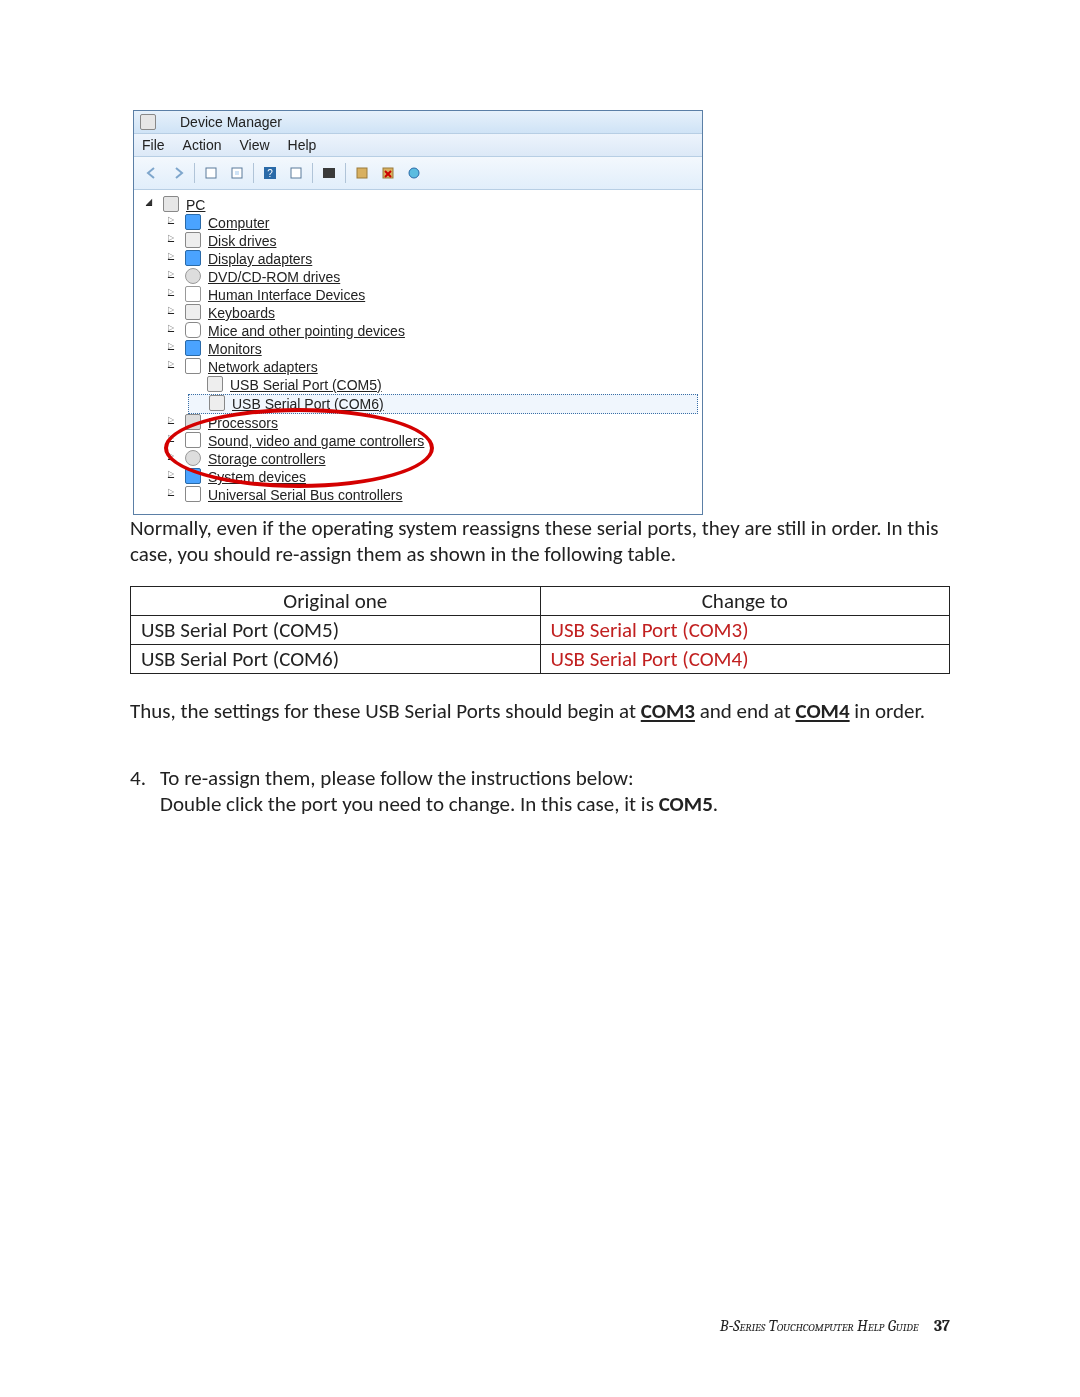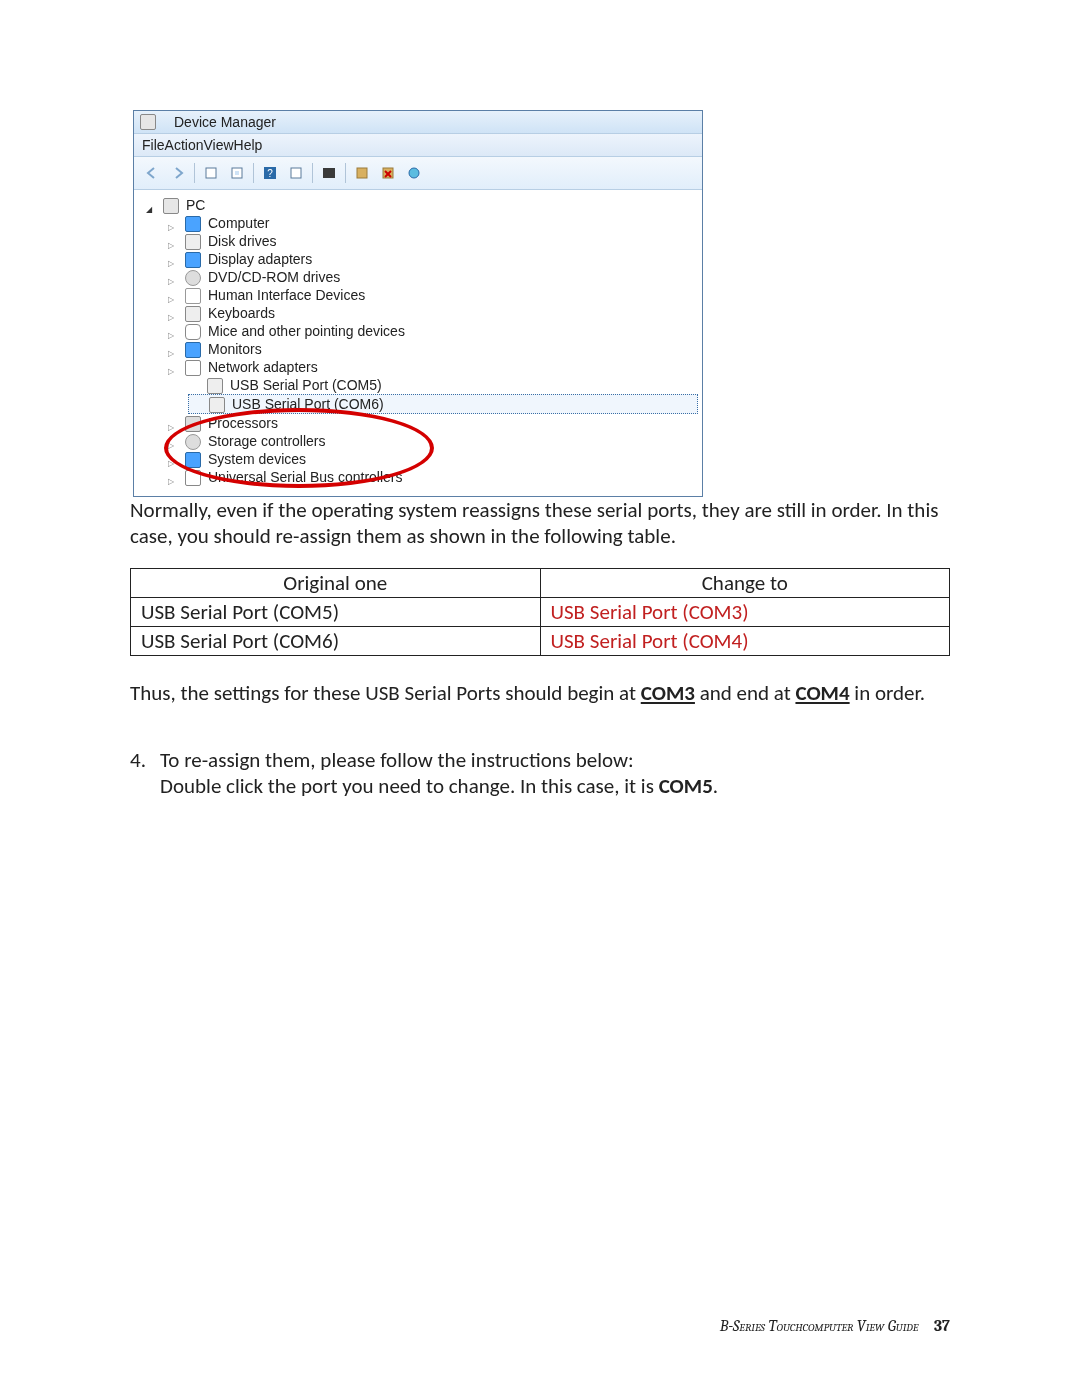--- a/index.html
+++ b/index.html
@@ -23,28 +23,29 @@
     border: 1px solid #5b7fa6;
     font-family: "Segoe UI", Tahoma, sans-serif;
     font-size: 14px;
     color: #222;
   }
   .dm-titlebar {
     background: linear-gradient(to bottom, #e7f1fb 0%, #cfe3f6 100%);
     padding: 3px 6px;
     display: flex;
     align-items: center;
-    gap: 18px;
+    gap: 24px;
     border-bottom: 1px solid #b7cee4;
   }
   .dm-titlebar .title { font-size: 14px; }
   .dm-menubar {
     background: linear-gradient(to bottom, #edf4fc 0%, #dce9f7 100%);
     padding: 3px 8px;
     display: flex;
+    gap: 18px;
     border-bottom: 1px solid #b7cee4;
     font-size: 14px;
   }
   .dm-toolbar {
     background: linear-gradient(to bottom, #f3f8fd 0%, #e1eefb 100%);
     padding: 4px 6px;
     display: flex;
     align-items: center;
     gap: 2px;
     border-bottom: 1px solid #b7cee4;
@@ -69,25 +70,26 @@
   .tree-root {
     list-style: none;
     margin: 0; padding: 0 0 0 6px;
   }
   .tree-root ul {
     list-style: none;
     margin: 0; padding: 0 0 0 22px;
   }
   .tree-item {
     display: flex;
-    align-items: flex-end;
+    align-items: flex-start;
     gap: 7px;
     line-height: 18px;
     padding: 0;
     white-space: nowrap;
+    text-decoration: underline;
   }
   .exp {
     display: inline-block;
     width: 10px; height: 10px;
     font-size: 10px;
     color: #666;
     text-align: center;
     line-height: 10px;
     margin-right: 2px;
   }
@@ -333,20 +335,27 @@
               <li>
                 <div class="tree-item">
                   <span class="exp closed"></span>
                   <span class="ico chip"></span>
                   <span>Processors</span>
                 </div>
               </li>
               <li>
                 <div class="tree-item">
                   <span class="exp closed"></span>
+                  <span class="ico snd"></span>
+                  <span>Sound, video and game controllers</span>
+                </div>
+              </li>
+              <li>
+                <div class="tree-item">
+                  <span class="exp closed"></span>
                   <span class="ico drive"></span>
                   <span>Storage controllers</span>
                 </div>
               </li>
               <li>
                 <div class="tree-item">
                   <span class="exp closed"></span>
                   <span class="ico mon"></span>
                   <span>System devices</span>
                 </div>
@@ -396,15 +405,15 @@
         <div>
           <span>Double click the port you need to change. In this case, it is </span><b><span>COM5</span></b><span>.</span>
         </div>
       </div>
     </div>
   </div>
 
 </div>
 
 <div class="footer">
-  <span class="sc">B-Series Touchcomputer View Guide</span>
+  <span class="sc">B-Series Touchcomputer Help Guide</span>
   <span class="pn">37</span>
 </div>
 
 </body></html>

